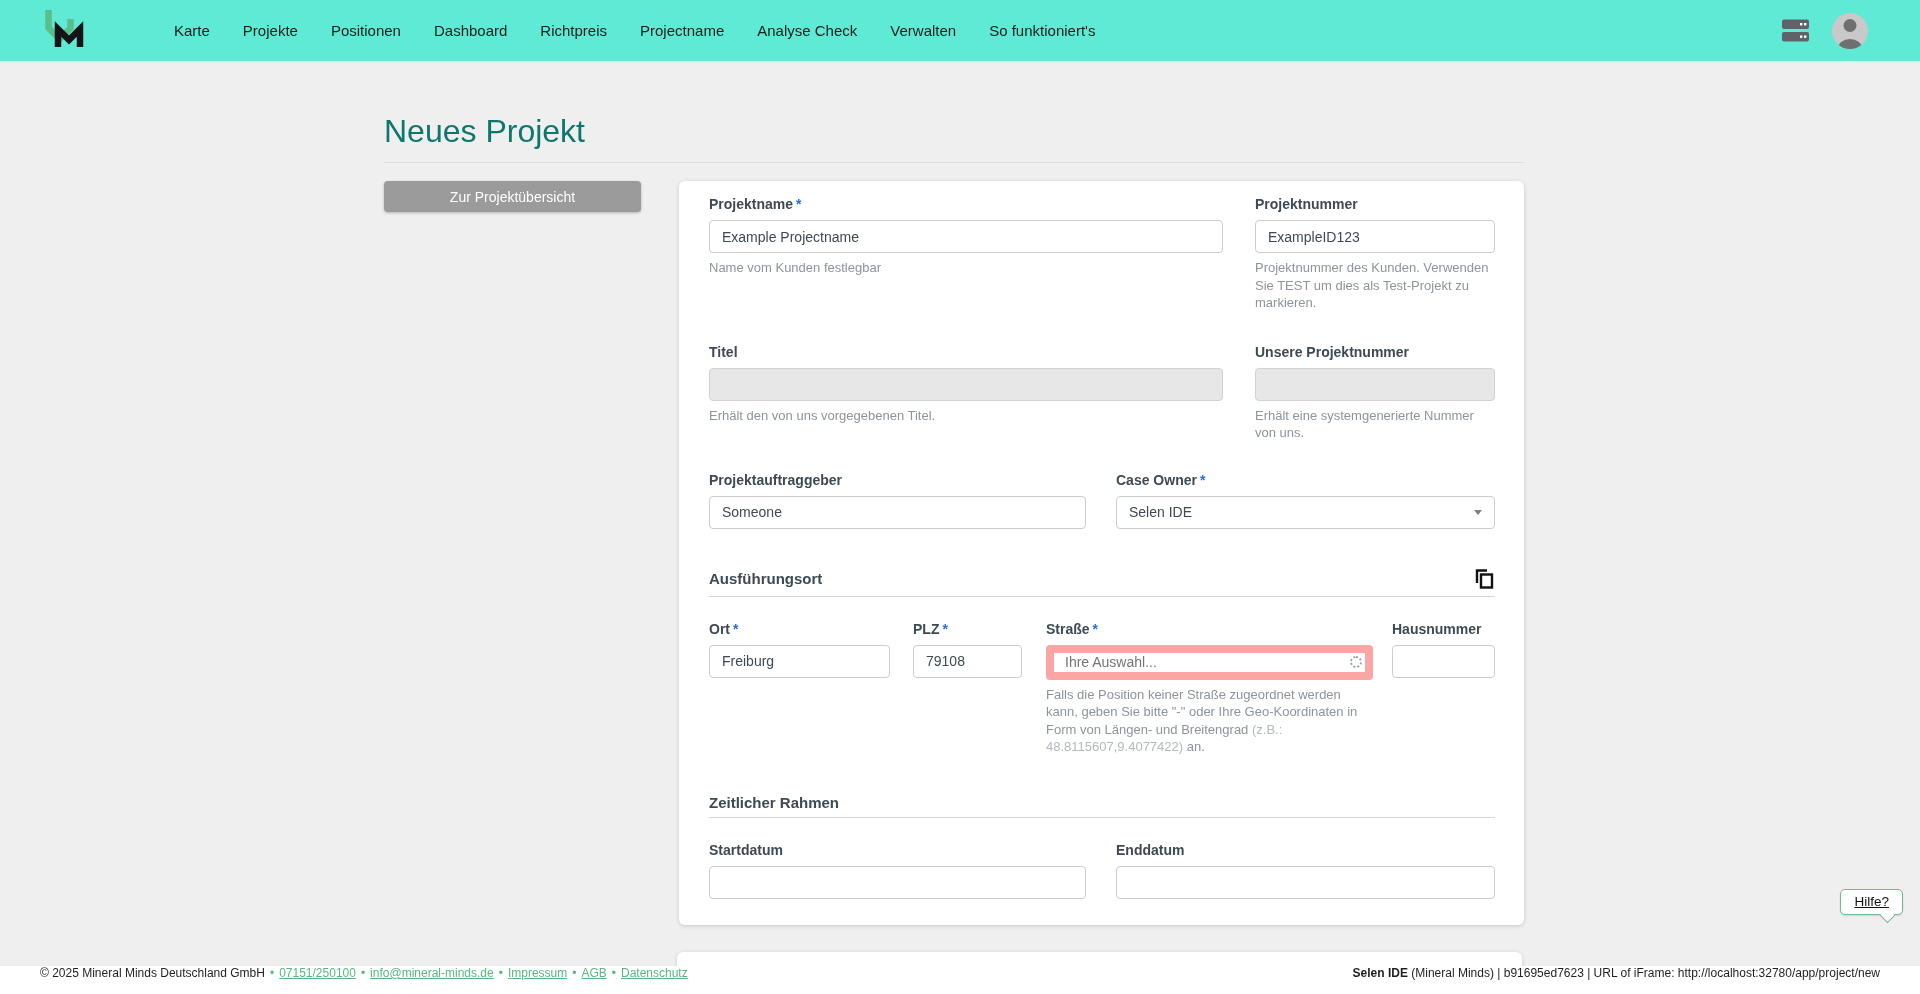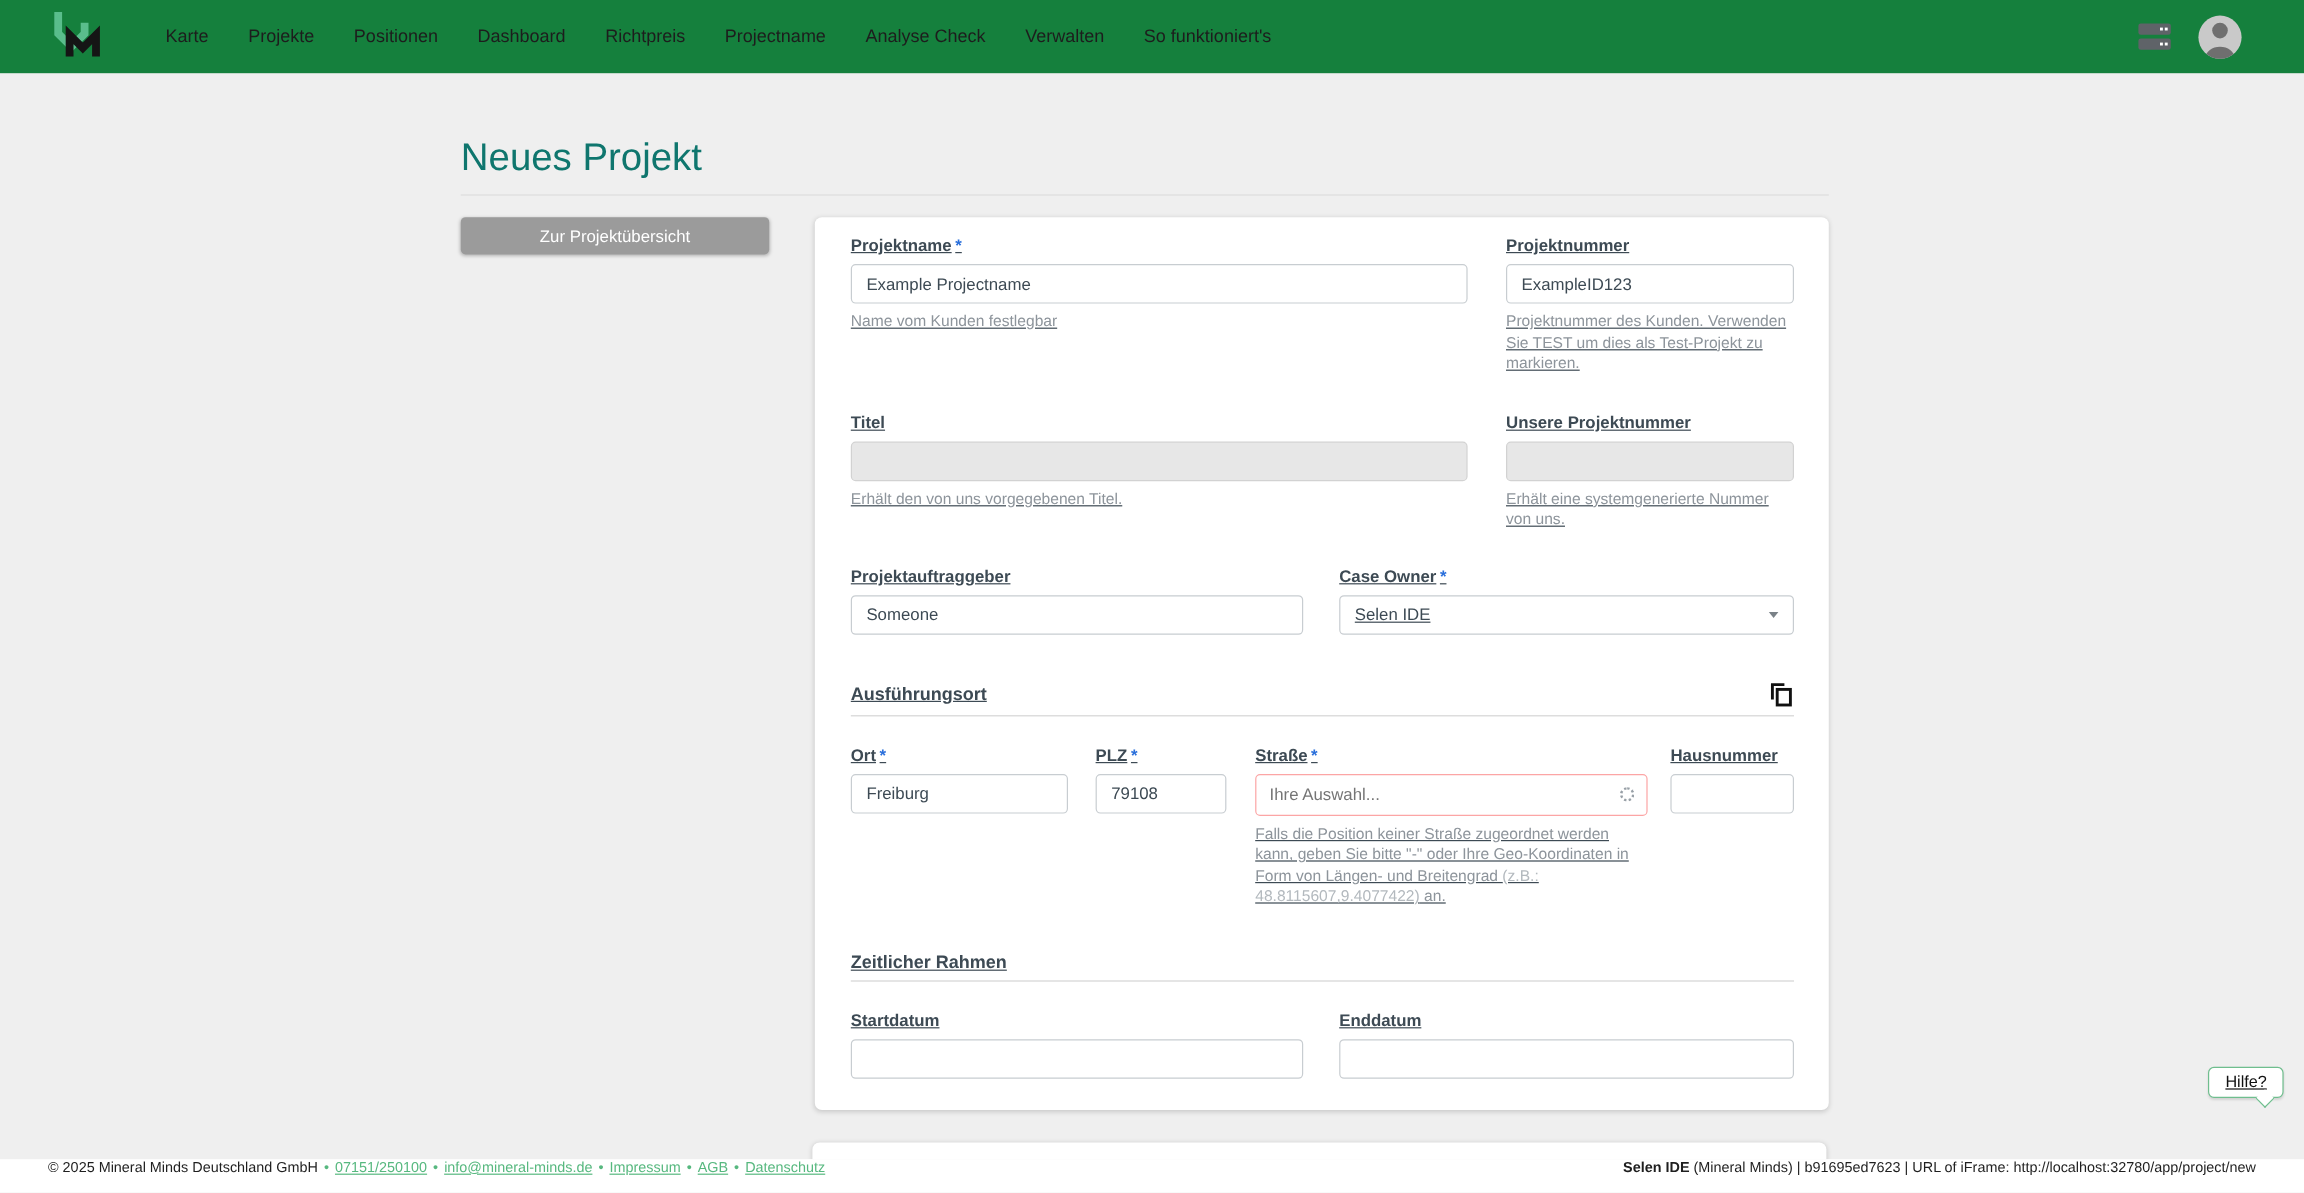--- a/index.html
+++ b/index.html
@@ -3,22 +3,22 @@
 <meta charset="utf-8">
 <style>
   * { margin:0; padding:0; box-sizing:border-box; }
   html,body { width:1920px; height:994px; }
   body {
     position:relative; overflow:hidden; background:#efefef;
     font-family:"Liberation Sans", sans-serif; color:#3d4a54;
   }
   
   .nav {
-    position:absolute; top:0; left:0; right:0; height:61px; background:#15803d;
-    display:flex; align-items:center; padding:0 52px 0 44px; z-index:5;
+    position:absolute; top:0; left:0; right:0; height:61px; background:#5eead4;
+    display:flex; align-items:center; padding:0 52px 0 44px; z-index:5;gap:36px;
   }
   .logo { margin-right:54px; display:flex; align-items:center; cursor:pointer; }
   .nav-items { display:flex; align-items:center; gap:33px; }
   .nav-item { font-size:15px; color:#1d1d1d; cursor:pointer; white-space:nowrap; }
   .nav-right { margin-left:auto; display:flex; align-items:center; gap:22px; }
   .server-btn { cursor:pointer; display:flex; }
   .avatar { width:36px; height:36px; border-radius:50%; background:#c9c9c9; position:relative; overflow:hidden; cursor:pointer; }
   .avatar .head { position:absolute; top:6px; left:50%; transform:translateX(-50%); width:13px; height:13px; border-radius:50%; background:#6f6f6f; }
   .avatar .shoulders { position:absolute; bottom:-8px; left:50%; transform:translateX(-50%); width:24px; height:18px; border-radius:50%; background:#6f6f6f; }
 
@@ -27,21 +27,21 @@
   .container { margin-left:384px; width:1140px; padding-top:52px; }
   .page-title { font-size:32px; font-weight:normal; color:#0f766e; margin-bottom:12px; }
   .title-hr { border:none; border-top:1px solid #dcdcdc; margin-bottom:18px; }
   .main-row { display:flex; align-items:flex-start; }
   .back-btn {
     width:268px; height:31px; background:#9b9b9b; color:#fff; border:none; border-radius:4px;
     font-size:14px; font-family:inherit; cursor:pointer; box-shadow:0 1px 3px rgba(0,0,0,.25);
   }
   .card {
     width:845px; margin-left:38px; background:#fff; border-radius:6px;
-    box-shadow:0 1px 4px rgba(0,0,0,.16); padding:15px 29px 26px 30px;text-decoration:underline;
+    box-shadow:0 1px 4px rgba(0,0,0,.16); padding:15px 29px 26px 30px;
   }
   .card2 { margin-left:293px; margin-top:27px; width:845px; background:#fff; border-radius:6px;
     box-shadow:0 1px 4px rgba(0,0,0,.16); padding:16px 30px 40px 30px; height:150px; }
 
   
   .frow { display:flex; align-items:flex-start; }
   .flabel { display:block; font-size:14px; font-weight:bold; color:#3d4a54; margin-bottom:8px; }
   .req { color:#2a6fdb; margin-left:3px; font-weight:bold; }
   .finput {
     width:100%; height:33px; border:1px solid #c8cdd1; border-radius:4px; background:#fff;
@@ -59,21 +59,21 @@
   .section-title { font-size:15px; font-weight:bold; color:#3d4a54; }
   .copy-btn { cursor:pointer; display:flex; }
   .section-hr { border:none; border-top:1px solid #d5d5d5; margin-bottom:24px; }
   .select-box {
     width:100%; height:33px; border:1px solid #c8cdd1; border-radius:4px; background:#fff;
     display:flex; align-items:center; padding:0 12px; font-size:14px; color:#3d4a54; cursor:pointer;
   }
   .select-arrow { margin-left:auto; width:0; height:0; border-left:4.5px solid transparent;
     border-right:4.5px solid transparent; border-top:5.5px solid #7a8288; }
   .input-wrap { position:relative; }
-  .finput.focused { border:1px solid #fca5a5; height:35px; padding:0 11px; }
+  .finput.focused { border:8px solid #fca5a5; height:35px; padding:0 11px; }
   .spinner { position:absolute; right:11px; top:50%; transform:translateY(-50%);
     width:12px; height:12px; border:2px dotted #98a0a7; border-radius:50%; }
 
   
   .help-bubble {
     position:absolute; top:889px; right:17px; z-index:10; background:#fff;
     border:1.5px solid #6fbe8e; border-radius:5px; padding:4px 13px 5px;
     font-size:13.5px; color:#111; cursor:pointer; box-shadow:0 1px 2px rgba(0,0,0,.12);text-decoration:underline;
   }
   .help-bubble .tail {

